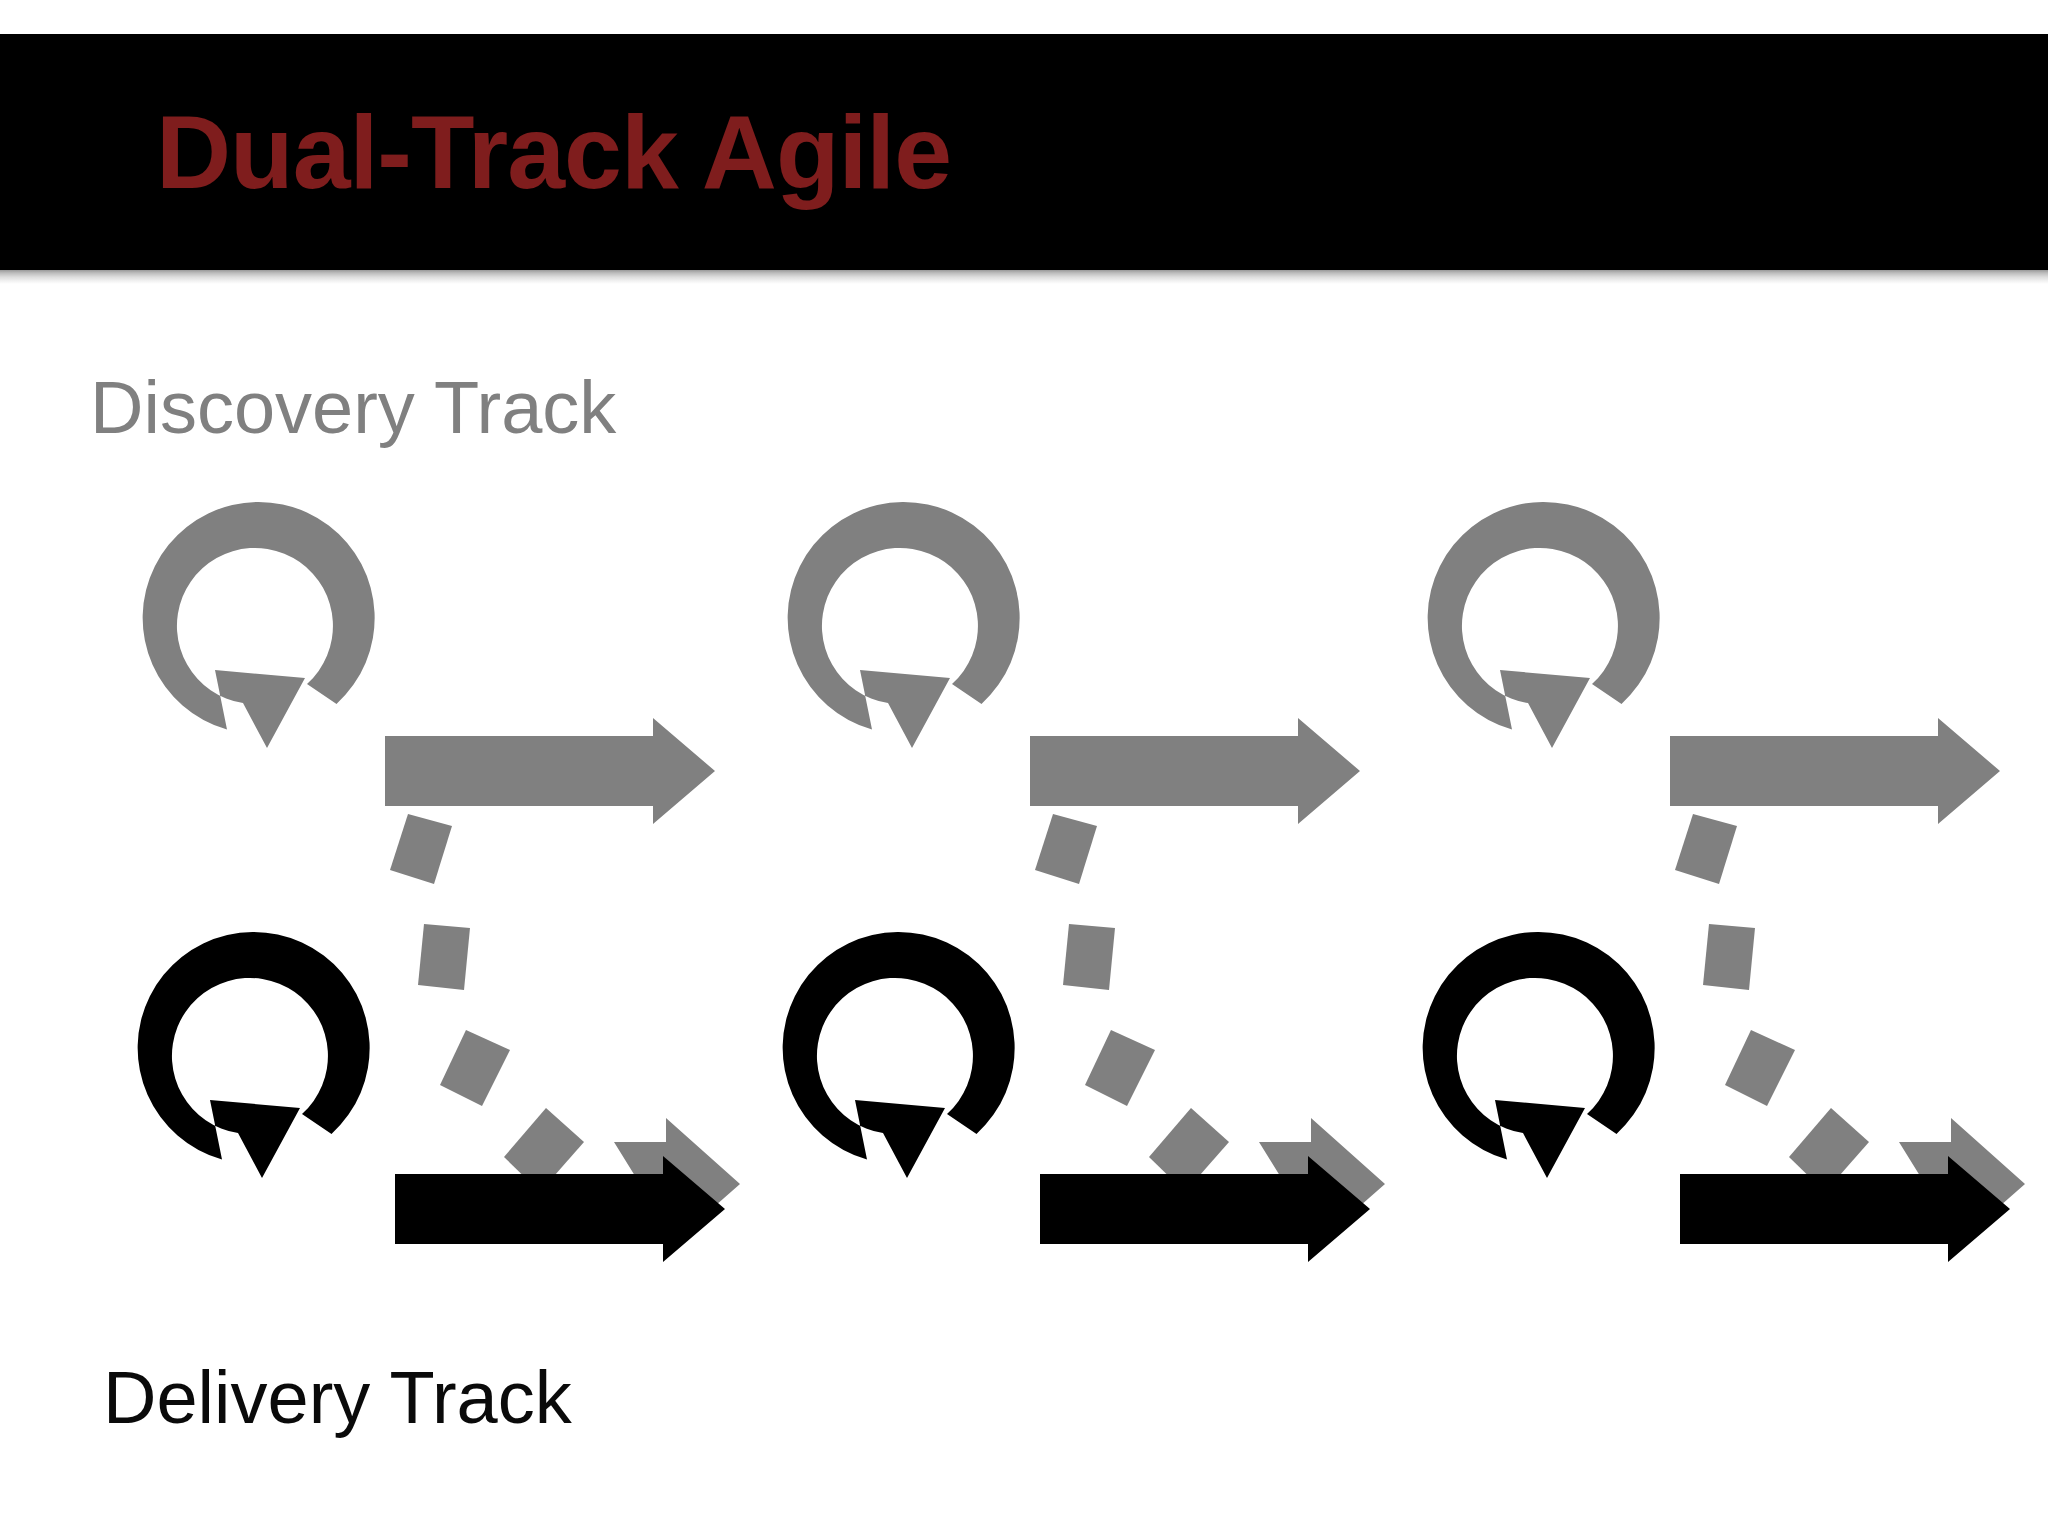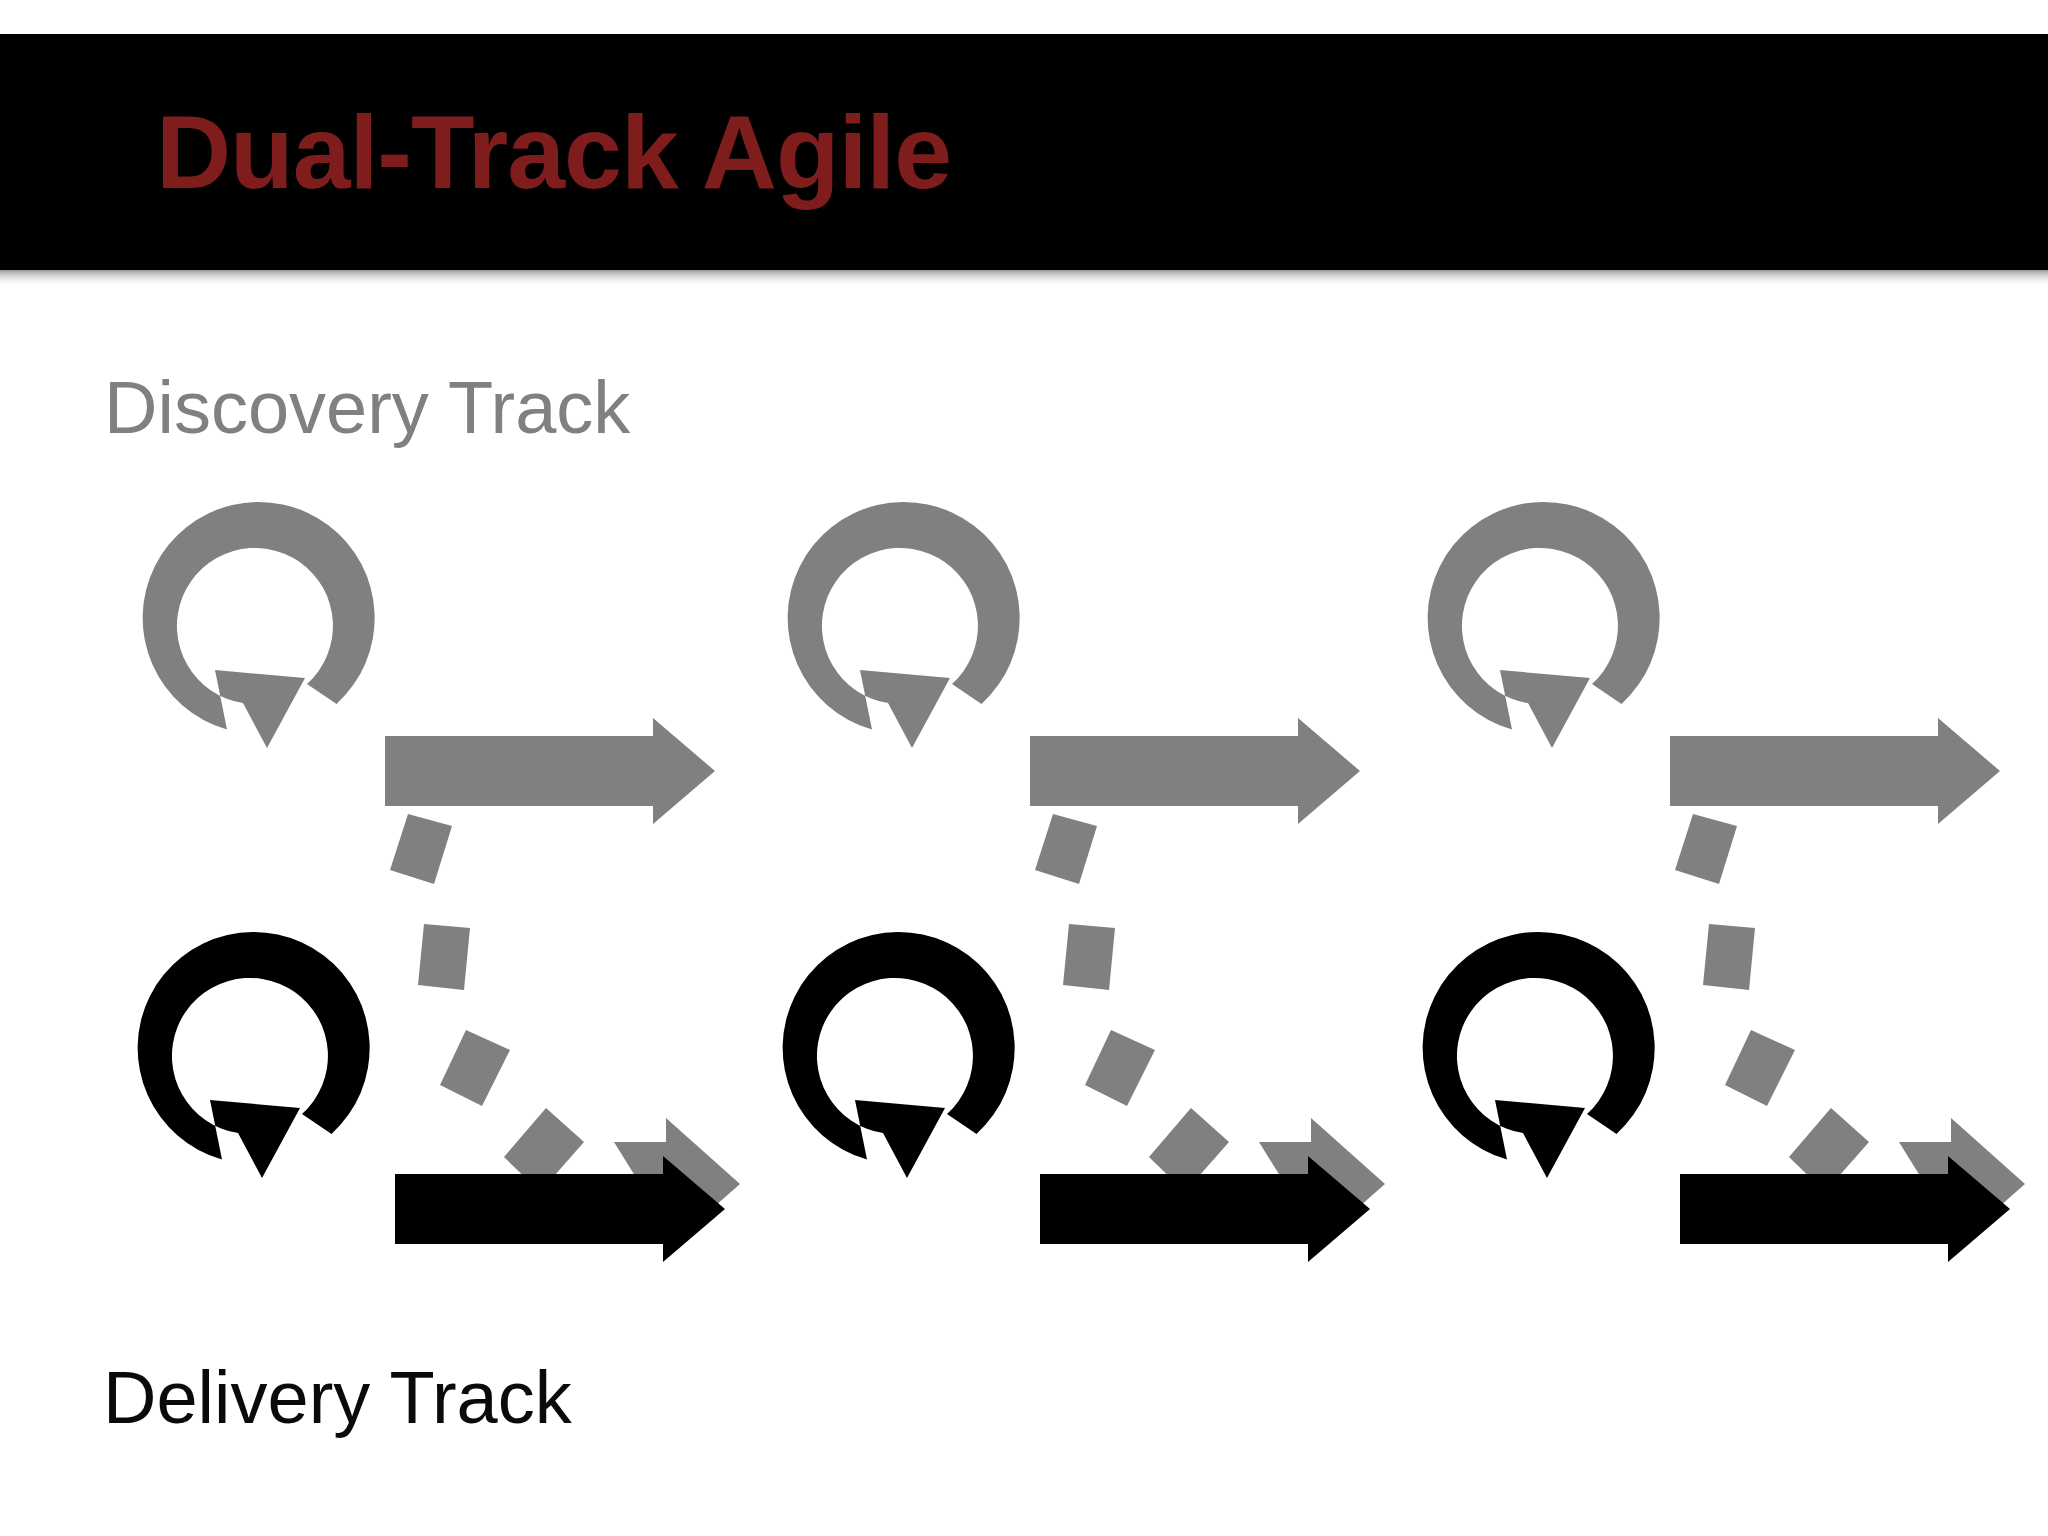--- a/index.html
+++ b/index.html
@@ -53,21 +53,21 @@
 
   
   .track-label {
     position: absolute;
     font-size: 74px;
     line-height: 86px;
     font-weight: normal;
     white-space: nowrap;
   }
   #discovery-label {
-    left: 104px;
+    left: 90px;
     top: 365px;
     color: #808080;
   }
   #delivery-label {
     left: 103px;
     top: 1337px;
     color: #0a0a0a;
     margin-top: 18px;
   }
 

